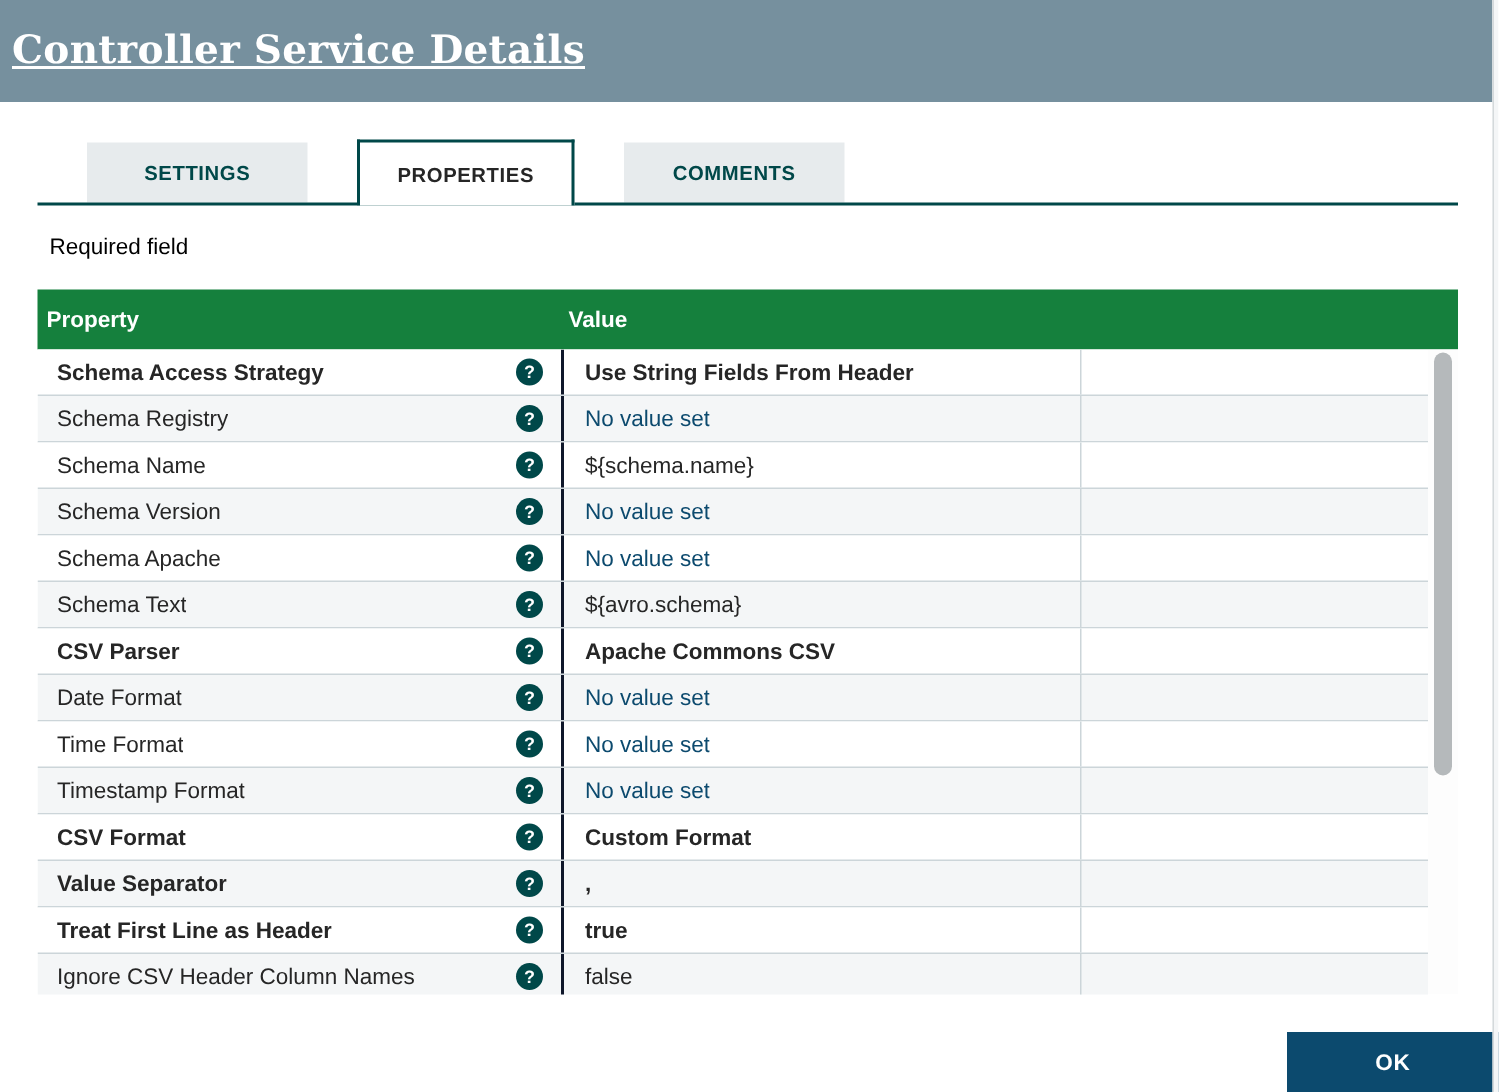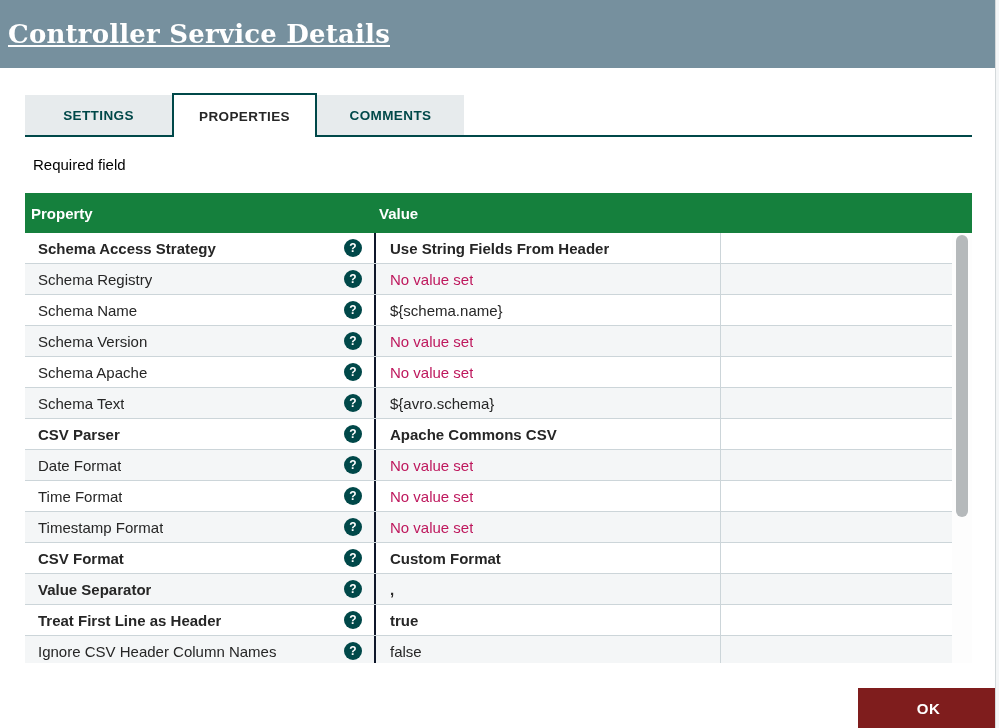--- a/index.html
+++ b/index.html
@@ -36,20 +36,21 @@
     height: 2px; background: #004849;
   }
   .tabs { display: flex; height: 44px; align-items: flex-start; }
   .tab {
     width: 147px; height: 40px; margin-top: 2px;
     background: #E7EBED;
     display: flex; align-items: center; justify-content: center;
     font-size: 13.5px; font-weight: bold; letter-spacing: 0.4px;
     color: #004849;
     cursor: pointer;
+    margin-left: 33px;
   }
   .tab.active {
     width: 145px; height: 44px; margin-top: 0;
     background: #ffffff;
     border: 2px solid #004849;
     border-bottom: none;
     color: #262626;
     position: relative; z-index: 2;
   }
   
@@ -103,39 +104,39 @@
     width: 347px;
     border-left: 2px solid #0f172a;
     border-right: 1px solid #ccd5d9;
     display: flex; align-items: center;
     padding-left: 14px;
   }
   .val-text { white-space: nowrap; overflow: hidden; }
   .cell-fill { flex: 1; }
   .prow.required .prop-label,
   .prow.required .val-text { font-weight: bold; }
-  .val-text.unset { color: #be185d; }
+  .val-text.unset { color: #0c4a6e; }
   
   .scrollbar-track {
     position: absolute; top: 0; right: 0;
     width: 20px; height: 430px;
     background: #fdfdfd;
   }
   .scrollbar-thumb {
     position: absolute; top: 2px; right: 4px;
     width: 12px; height: 282px;
     border-radius: 6px;
     background: #b5b9bb;
     cursor: pointer;
   }
   
   .ok-button {
     position: absolute; right: 0; bottom: 0;
     width: 141px; height: 40px;
-    background: #7f1d1d;
+    background: #0c4a6e;
     color: #ffffff; font-size: 15px; font-weight: bold;
     letter-spacing: 0.5px;
     display: flex; align-items: center; justify-content: center;
     border: none; cursor: pointer;
   }
   
   .edge-strip {
     position: absolute; top: 0; right: 0;
     width: 4px; height: 100%;
     background: #f4f6f7;

